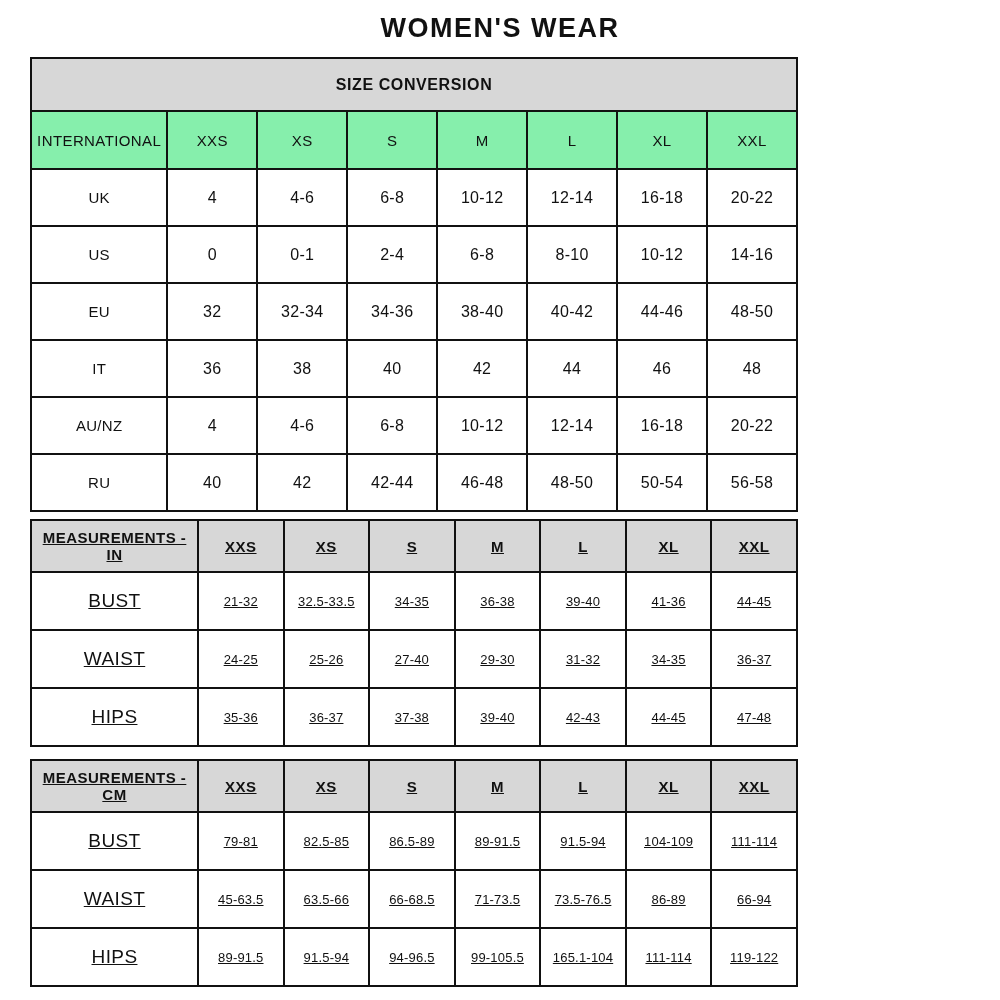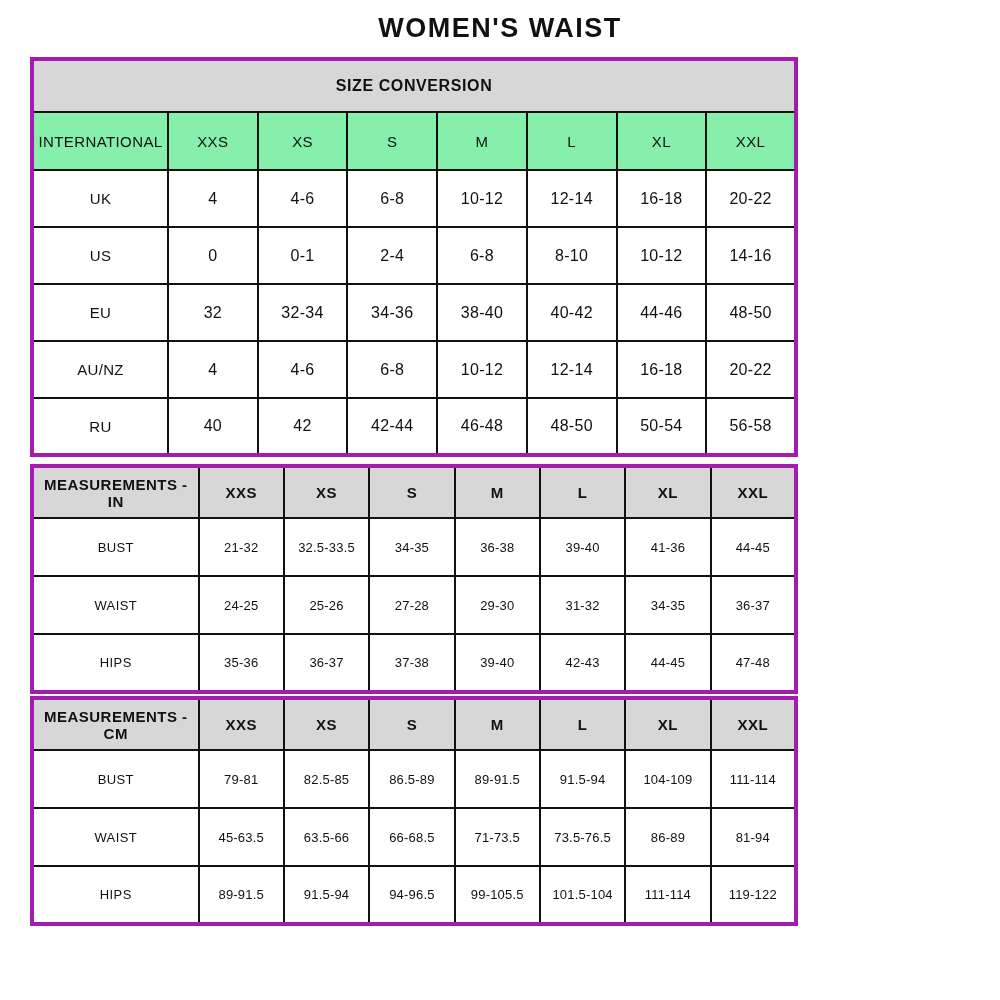--- a/index.html
+++ b/index.html
@@ -22,21 +22,21 @@
     font-size: 27px;
     font-weight: 700;
     letter-spacing: 1.5px;
     line-height: 33px;
     margin-bottom: 12px;
   }
   table {
     width: 768px;
     border-collapse: collapse;
     table-layout: fixed;
-    border: 4px solid #a21caf;
+    border: 1px solid #a21caf;
     text-align: center;
   }
   th, td {
     border: 2px solid #111111;
     text-align: center;
     vertical-align: middle;
     padding: 0 2px;
     overflow: hidden;
   }
   
@@ -53,38 +53,38 @@
     height: 58px;
     background: #86efac;
     font-size: 15px;
     font-weight: 500;
     letter-spacing: 0.4px;
   }
   .conv-table .data-row { height: 57px; }
   .conv-table .data-row td { font-size: 16px; font-weight: 400; letter-spacing: 0.3px; }
   .conv-table .data-row td.row-label { font-size: 15px; }
   
-  .meas-table { margin-bottom: 2px; }
+  .meas-table { margin-bottom: 12px; text-decoration: underline; }
   .meas-table col.c0 { width: 21.8%; }
   .meas-table .header-row th {
     height: 52px;
     background: #d7d7d7;
     font-size: 15px;
     font-weight: 700;
     letter-spacing: 0.5px;
   }
   .meas-table .data-row { height: 58px; }
   .meas-table .data-row td { font-size: 13px; font-weight: 400; letter-spacing: 0.2px; }
-  .meas-table .data-row td.row-label { font-size: 13px; letter-spacing: 0.4px; }
+  .meas-table .data-row td.row-label { font-size: 19px; letter-spacing: 0.4px; }
 </style>
 </head>
 <body>
 
 <div class="page">
-  <div class="title">WOMEN'S WAIST</div>
+  <div class="title">WOMEN'S WEAR</div>
 
   <table class="conv-table">
     <colgroup>
         <col class="c0">
         <col span="7">
       </colgroup>
   <tbody>
         <tr class="banner-row">
           <th colspan="8">SIZE CONVERSION</th>
         </tr>
@@ -120,20 +120,30 @@
         </tr>
         <tr class="data-row">
           <td class="row-label">EU</td>
           <td>32</td>
           <td>32-34</td>
           <td>34-36</td>
           <td>38-40</td>
           <td>40-42</td>
           <td>44-46</td>
           <td>48-50</td>
+        </tr>
+        <tr class="data-row">
+          <td class="row-label">IT</td>
+          <td>36</td>
+          <td>38</td>
+          <td>40</td>
+          <td>42</td>
+          <td>44</td>
+          <td>46</td>
+          <td>48</td>
         </tr>
         <tr class="data-row">
           <td class="row-label">AU/NZ</td>
           <td>4</td>
           <td>4-6</td>
           <td>6-8</td>
           <td>10-12</td>
           <td>12-14</td>
           <td>16-18</td>
           <td>20-22</td>
@@ -174,21 +184,21 @@
           <td>34-35</td>
           <td>36-38</td>
           <td>39-40</td>
           <td>41-36</td>
           <td>44-45</td>
         </tr>
         <tr class="data-row">
           <td class="row-label">WAIST</td>
           <td>24-25</td>
           <td>25-26</td>
-          <td>27-28</td>
+          <td>27-40</td>
           <td>29-30</td>
           <td>31-32</td>
           <td>34-35</td>
           <td>36-37</td>
         </tr>
         <tr class="data-row">
           <td class="row-label">HIPS</td>
           <td>35-36</td>
           <td>36-37</td>
           <td>37-38</td>
@@ -227,27 +237,27 @@
           <td>111-114</td>
         </tr>
         <tr class="data-row">
           <td class="row-label">WAIST</td>
           <td>45-63.5</td>
           <td>63.5-66</td>
           <td>66-68.5</td>
           <td>71-73.5</td>
           <td>73.5-76.5</td>
           <td>86-89</td>
-          <td>81-94</td>
+          <td>66-94</td>
         </tr>
         <tr class="data-row">
           <td class="row-label">HIPS</td>
           <td>89-91.5</td>
           <td>91.5-94</td>
           <td>94-96.5</td>
           <td>99-105.5</td>
-          <td>101.5-104</td>
+          <td>165.1-104</td>
           <td>111-114</td>
           <td>119-122</td>
         </tr>
       </tbody>
     </table>
 </div>
 
 </body></html>

